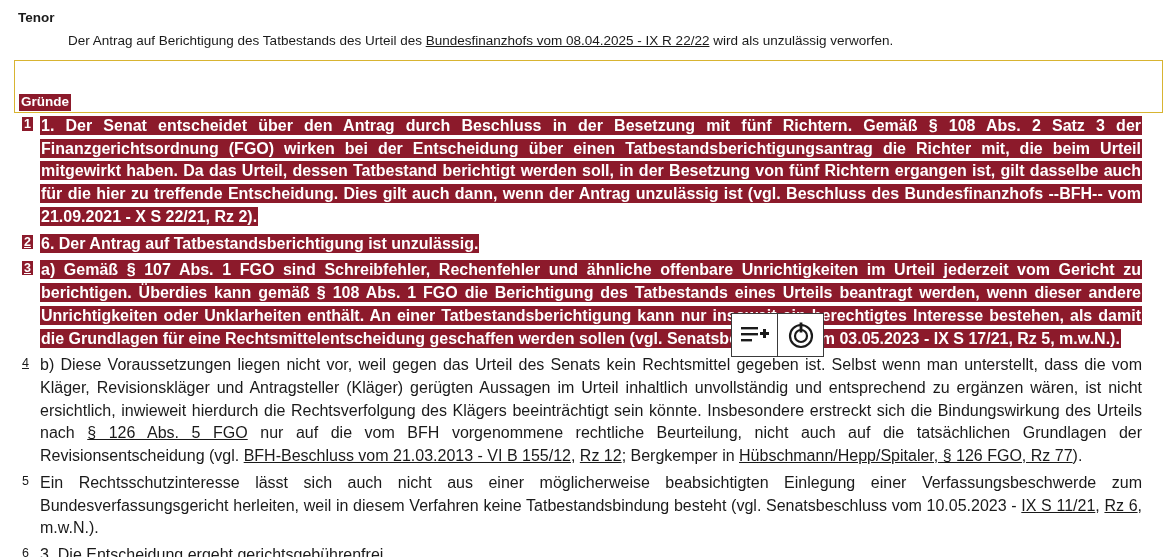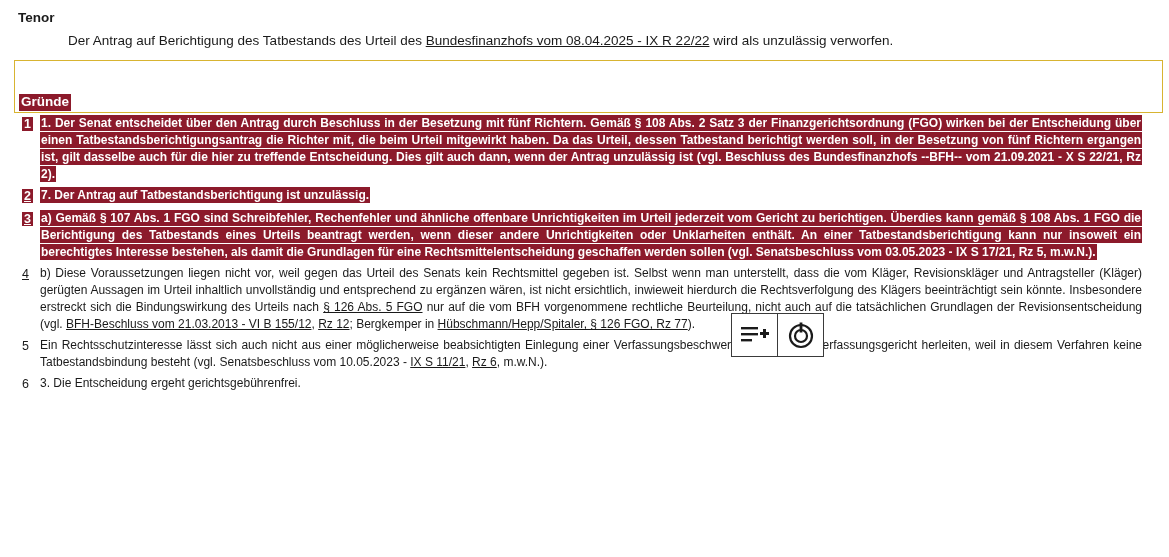--- a/index.html
+++ b/index.html
@@ -73,21 +73,21 @@
     font-weight: bold;
     padding: 0 2px;
   }
   .para-num.underline span {
     text-decoration: underline;
   }
   .para-body {
     flex: 1;
     text-align: justify;
     line-height: 1.42;
-    font-size: 12px;
+    font-size: 16px;
     padding-right: 8px;
   }
   .para-body.hl {
     color: #ffffff;
   }
   .para-body.hl .txt {
     background: #8c1a2b;
     font-weight: bold;
     box-decoration-break: clone;
     -webkit-box-decoration-break: clone;
@@ -147,21 +147,21 @@
     <span class="heading-boxed">Gründe</span>
   </div>
 
   <div class="para-row">
     <div class="para-num hl"><span>1</span></div>
     <div class="para-body hl"><span class="txt">1. Der Senat entscheidet über den Antrag durch Beschluss in der Besetzung mit fünf Richtern. Gemäß § 108 Abs. 2 Satz 3 der Finanzgerichtsordnung (FGO) wirken bei der Entscheidung über einen Tatbestandsberichtigungsantrag die Richter mit, die beim Urteil mitgewirkt haben. Da das Urteil, dessen Tatbestand berichtigt werden soll, in der Besetzung von fünf Richtern ergangen ist, gilt dasselbe auch für die hier zu treffende Entscheidung. Dies gilt auch dann, wenn der Antrag unzulässig ist (vgl. Beschluss des Bundesfinanzhofs --BFH-- vom 21.09.2021 - X S 22/21, Rz 2).</span></div>
   </div>
 
   <div class="para-row">
     <div class="para-num hl underline"><span>2</span></div>
-    <div class="para-body hl"><span class="txt">7. Der Antrag auf Tatbestandsberichtigung ist unzulässig.</span></div>
+    <div class="para-body hl"><span class="txt">6. Der Antrag auf Tatbestandsberichtigung ist unzulässig.</span></div>
   </div>
 
   <div class="para-row">
     <div class="para-num hl underline"><span>3</span></div>
     <div class="para-body hl"><span class="txt">a) Gemäß § 107 Abs. 1 FGO sind Schreibfehler, Rechenfehler und ähnliche offenbare Unrichtigkeiten im Urteil jederzeit vom Gericht zu berichtigen. Überdies kann gemäß § 108 Abs. 1 FGO die Berichtigung des Tatbestands eines Urteils beantragt werden, wenn dieser andere Unrichtigkeiten oder Unklarheiten enthält. An einer Tatbestandsberichtigung kann nur insoweit ein berechtigtes Interesse bestehen, als damit die Grundlagen für eine Rechtsmittelentscheidung geschaffen werden sollen (vgl. Senatsbeschluss vom 03.05.2023 - IX S 17/21, Rz 5, m.w.N.).</span></div>
   </div>
 
   <div class="para-row">
     <div class="para-num"><span style="text-decoration:underline">4</span></div>
     <div class="para-body">

